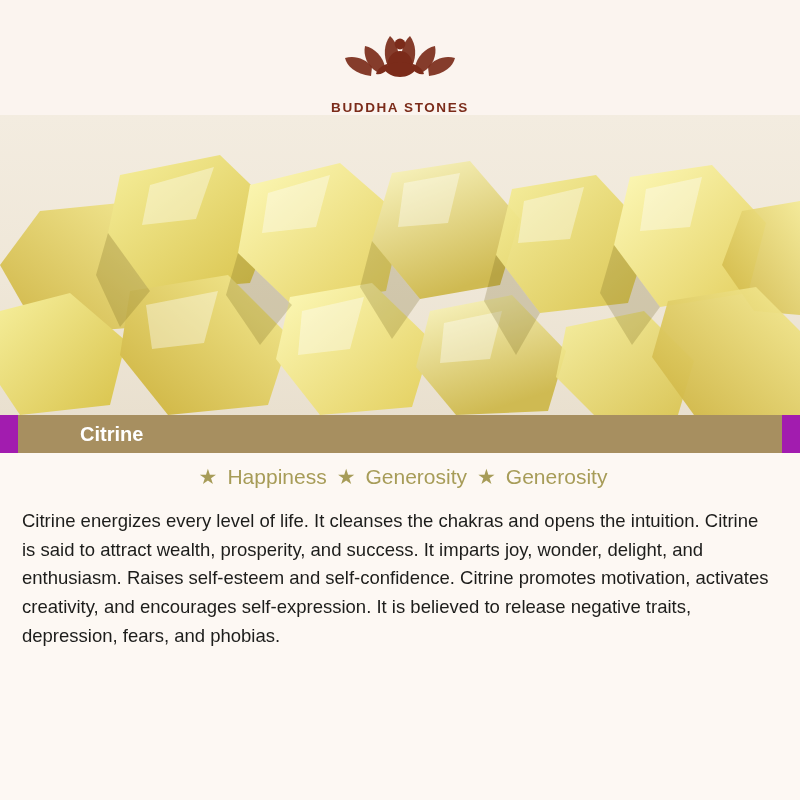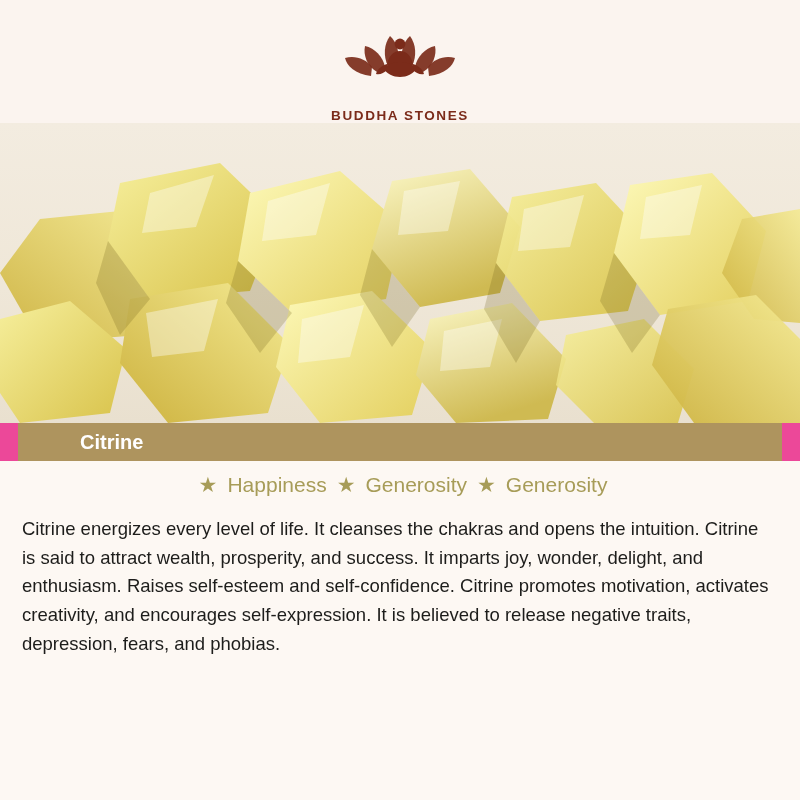--- a/index.html
+++ b/index.html
@@ -92,21 +92,21 @@
   }
 
   
   .brand {
     padding-top: 22px;
     text-align: center;
     background: #fbf4ef;
   }
   .brand svg { display: block; margin: 0 auto; }
   .brand-name {
-    margin-top: 16px;
+    margin-top: 8px;
     font-size: 13.5px;
     letter-spacing: 1.6px;
     color: #7b2b1a;
     font-weight: 700;
   }
 
   
   .title-wrap {
     margin: 10px 0 0 0;
     position: relative;
@@ -137,21 +137,21 @@
     height: 300px;
     overflow: hidden;
     background: #efe9dd;
   }
   .hero svg { display: block; width: 100%; height: 100%; }
 
   
   .name-bar {
     position: relative;
     height: 38px;
-    background: #ec4899;
+    background: #a21caf;
   }
   .name-bar-bg {
     position: absolute;
     left: 18px;
     top: 0;
     width: 764px;
     height: 38px;
     background: #a79c58;
     opacity: 0.9;
   }

